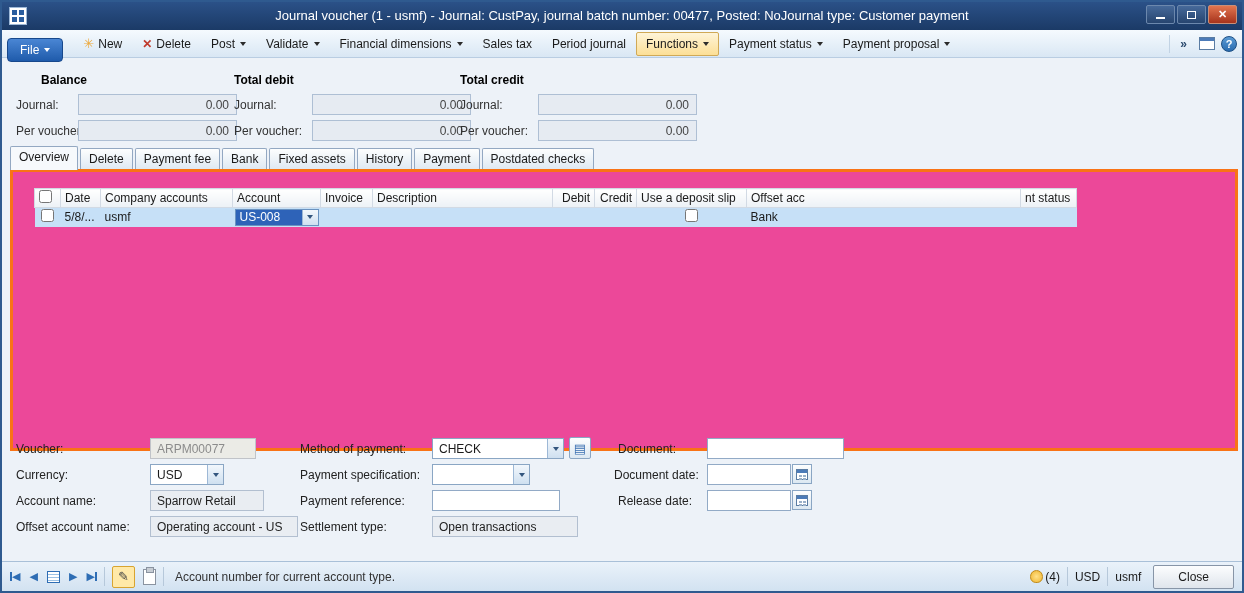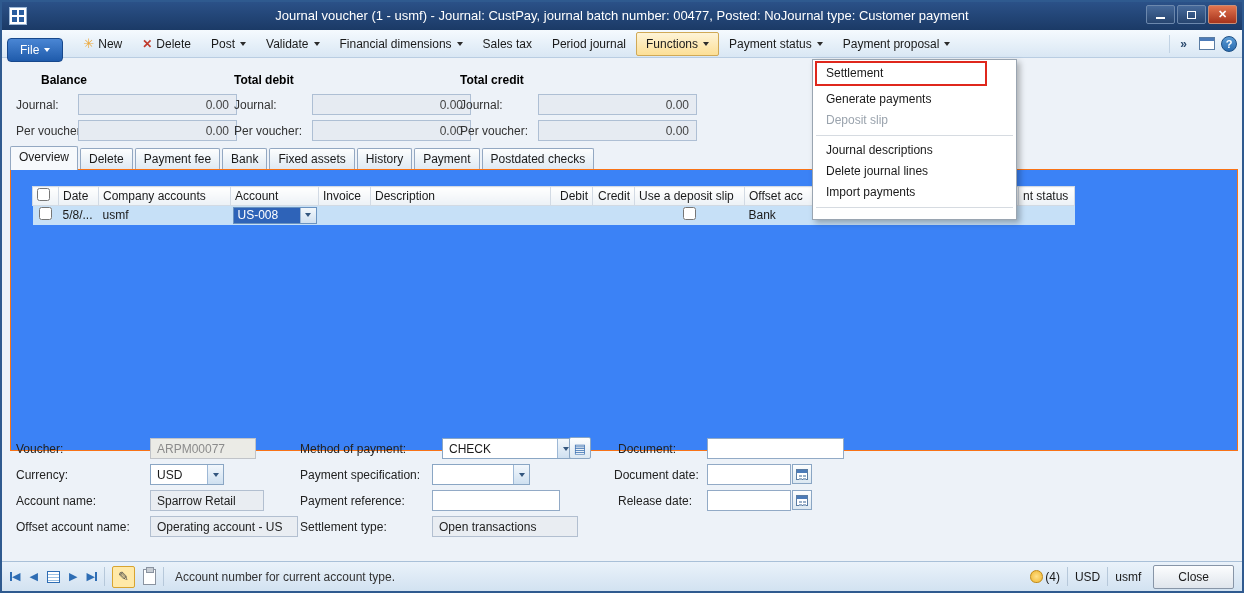--- a/index.html
+++ b/index.html
@@ -56,21 +56,21 @@
                text-align:right; padding:3px 7px; color:#444; }
 
   
   .tabs { position:absolute; left:8px; top:146px; display:flex; align-items:flex-end; height:22px; }
   .tab { border:1px solid #93a8c2; border-bottom:none; border-radius:2px 2px 0 0;
          background:linear-gradient(#fdfefe,#dde8f2); padding:3px 8px 4px; margin-right:2px; white-space:nowrap;text-align:right; }
   .tab.active { background:#f6f9fc; padding-bottom:6px; position:relative; z-index:3; }
 
   
   .tab-panel { position:absolute; left:8px; top:167px; width:1228px; height:282px;
-               background:#3b82f6; border:1px solid #f97316; }
+               background:#ec4899; border:3px solid #f97316; }
   table.grid { position:absolute; left:21px; top:16px; border-collapse:collapse; table-layout:fixed; }
   table.grid th { height:18px; background:linear-gradient(#ffffff,#ecf1f6); border:1px solid #d2dae4;
                   font-weight:normal; text-align:left; padding:1px 4px; white-space:nowrap; overflow:hidden; }
   table.grid th.num { text-align:right; }
   table.grid td { height:19px; padding:1px 4px; white-space:nowrap; overflow:hidden; }
   tr.sel-row td { background:#c6e0f7; }
   td.cb, th.cb { text-align:center; padding:0; }
   input[type="checkbox"] { width:13px; height:13px; }
   .cell-combo { display:flex; height:17px; border:1px solid #6a93c0; background:#fff; }
   .cell-combo .sel { flex:1; background:#2e63b8; color:#fff; padding:0 4px; line-height:15px; }
@@ -290,21 +290,21 @@
     <span class="arw"></span>
   </div>
 
   <div class="d-label" style="left:14px; top:492px;">Account name:</div>
   <div class="d-field ro" style="left:148px; top:488px; width:114px;">Sparrow Retail</div>
 
   <div class="d-label" style="left:14px; top:518px;">Offset account name:</div>
   <div class="d-field ro" style="left:148px; top:514px; width:148px;">Operating account - US</div>
 
   <div class="d-label" style="left:298px; top:440px;">Method of payment:</div>
-  <div class="d-combo" style="left:430px; top:436px; width:132px;margin-left:10px;">
+  <div class="d-combo" style="left:430px; top:436px; width:132px;">
     <span class="val">CHECK</span>
     <span class="arw"></span>
   </div>
   <div class="icon-btn" style="left:567px; top:435px;">
     <span>▤</span>
   </div>
 
   <div class="d-label" style="left:298px; top:466px;">Payment specification:</div>
   <div class="d-combo" style="left:430px; top:462px; width:98px;">
     <span class="val"></span>
@@ -357,27 +357,14 @@
       <span class="bell-icon"></span>
       <span>(4)</span>
       <div class="sb-sep"></div>
       <span>USD</span>
       <div class="sb-sep"></div>
       <span>usmf</span>
       <div class="close-btn">Close</div>
     </div>
   </div>
 
-  <div class="context-menu">
-    <div class="menu-item first">
-      <span>Settlement</span>
-      <div class="red-annotation"></div>
-    </div>
-    <div class="menu-item">Generate payments</div>
-    <div class="menu-item disabled">Deposit slip</div>
-    <div class="menu-sep"></div>
-    <div class="menu-item">Journal descriptions</div>
-    <div class="menu-item">Delete journal lines</div>
-    <div class="menu-item">Import payments</div>
-    <div class="menu-sep"></div>
-  </div>
 
 </div>
 
 </body></html>

